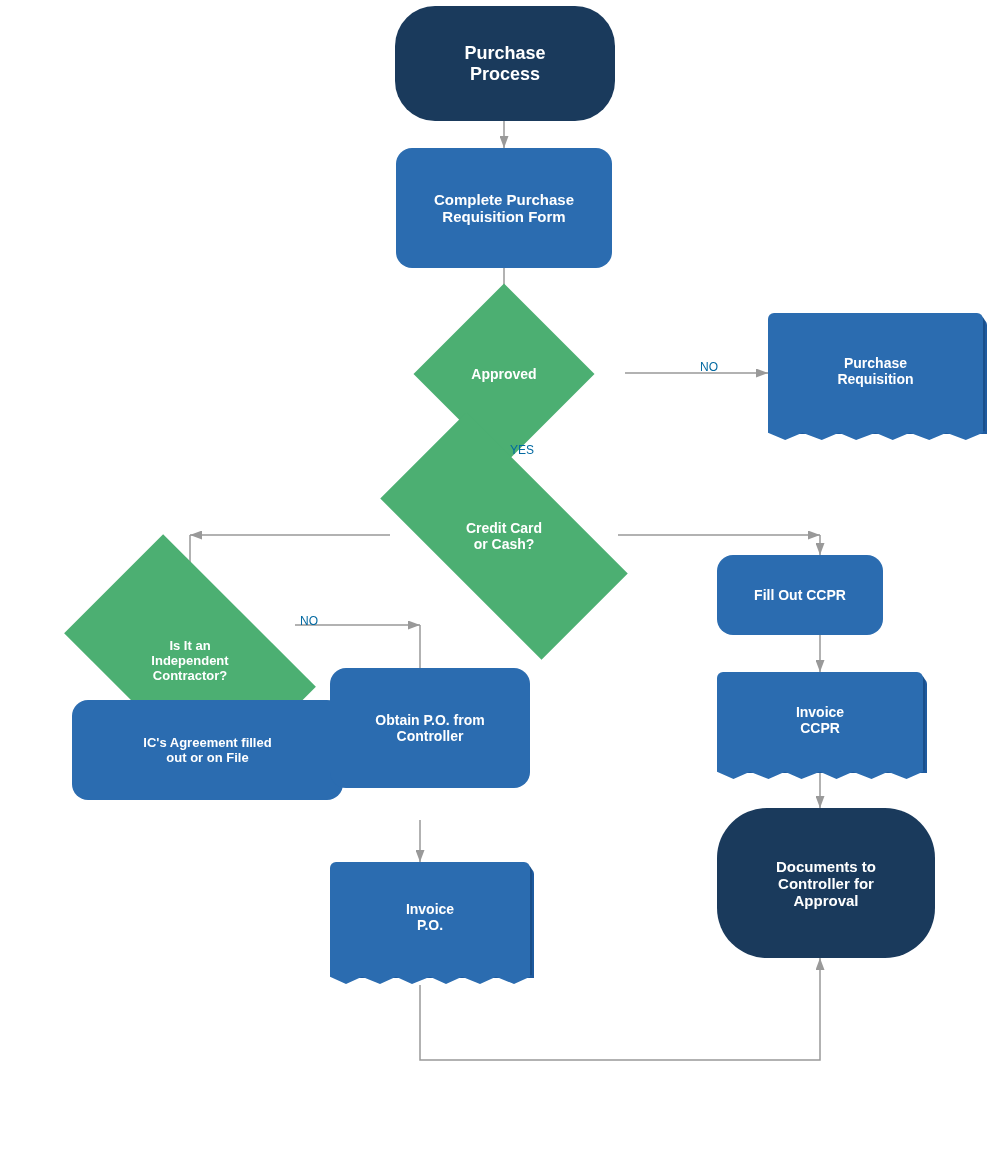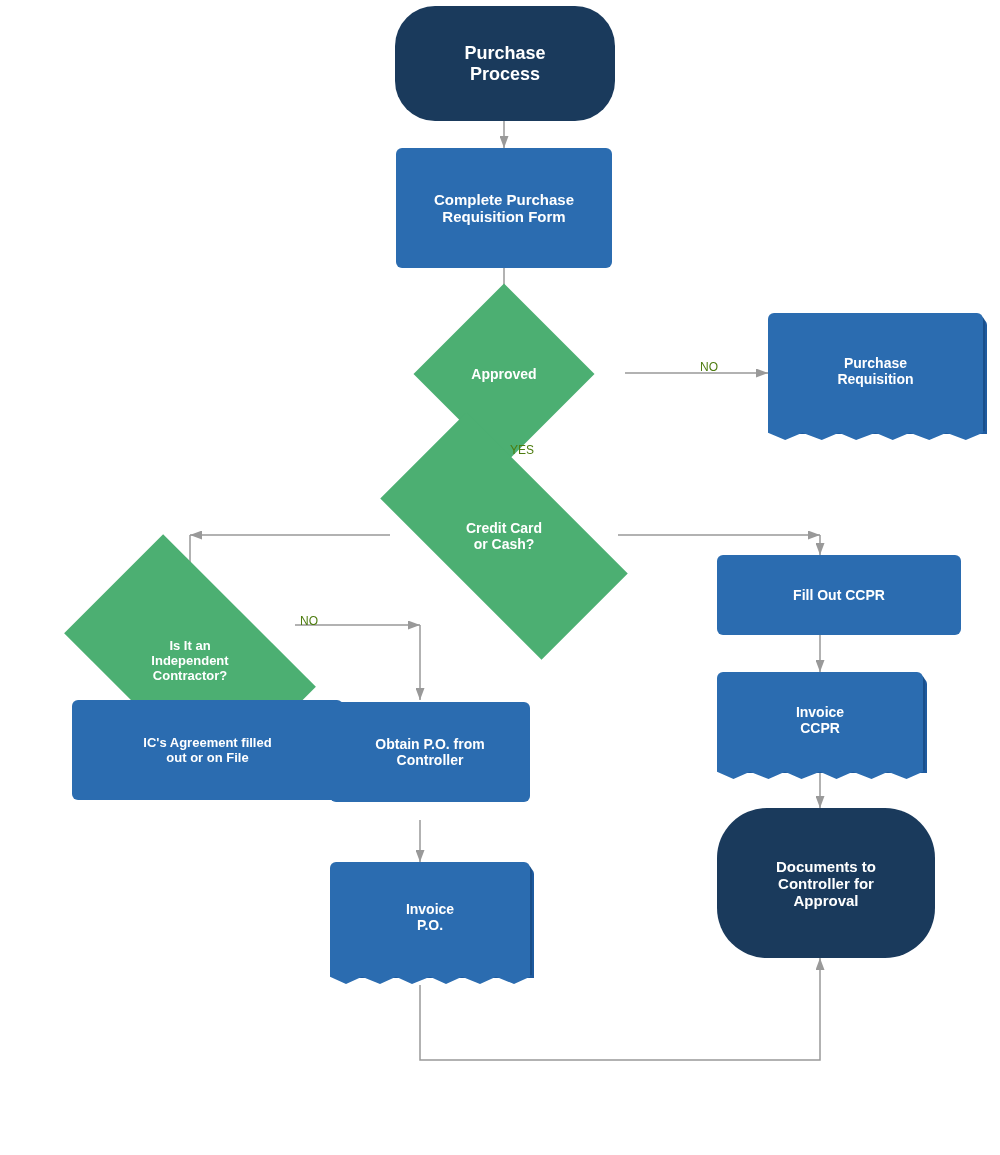--- a/index.html
+++ b/index.html
@@ -31,21 +31,21 @@
       color: #fff;
     }
 
     .node-pill {
       background: #1a3a5c;
       border-radius: 40px;
     }
 
     .node-rect {
       background: #2b6cb0;
-      border-radius: 6px;
+      border-radius: 16px;
     }
 
     .node-diamond {
       background: transparent;
       transform: rotate(45deg);
     }
     .node-diamond-inner {
       transform: rotate(-45deg);
       display: flex;
       align-items: center;
@@ -120,21 +120,21 @@
     .arrow-line {
       stroke: #999;
       stroke-width: 1.5;
       fill: none;
       marker-end: url(#arrowhead);
     }
 
     .label-text {
       position: absolute;
       font-size: 12px;
-      color: #4d7c0f;
+      color: #0369a1;
       font-weight: normal;
     }
   </style>
 </head>
 <body>
 
 <div class="flowchart">
 
   <svg class="arrows-svg">
     <defs>
@@ -207,34 +207,34 @@
   </div>
 
   <div class="label-text" style="left:135px; top:733px;">YES</div>
 
   <div class="label-text" style="left:300px; top:614px;">NO</div>
 
   <div class="node node-rect" style="left:72px; top:700px; width:271px; height:100px; font-size:13px;">
     <span>IC's Agreement filled<br>out or on File</span>
   </div>
 
-  <div class="node node-rect" style="left:330px; top:702px; width:200px; height:100px; font-size:14px;">
+  <div class="node node-rect" style="left:330px; top:668px; width:200px; height:120px; font-size:14px;">
     <span>Obtain P.O. from<br>Controller</span>
   </div>
 
   <div class="node-document-stack" style="position:absolute; left:330px; top:862px; width:200px; height:115px;">
     <div class="doc-back1" style="top:6px; left:4px; width:200px; height:110px;"></div>
     <div class="doc-back2" style="top:3px; left:2px; width:200px; height:110px;"></div>
     <div class="doc-front" style="width:200px; height:110px; padding:10px;">
       <span>Invoice<br>P.O.</span>
     </div>
     <div class="doc-wavy-bottom" style="top:110px; left:0; width:200px;"></div>
   </div>
 
-  <div class="node node-rect" style="left:717px; top:555px; width:244px; height:80px; font-size:14px;">
+  <div class="node node-rect" style="left:717px; top:555px; width:166px; height:80px; font-size:14px;">
     <span>Fill Out CCPR</span>
   </div>
 
   <div class="node-document-stack" style="position:absolute; left:717px; top:672px; width:206px; height:100px;">
     <div class="doc-back1" style="top:6px; left:4px; width:206px; height:95px;"></div>
     <div class="doc-back2" style="top:3px; left:2px; width:206px; height:95px;"></div>
     <div class="doc-front" style="width:206px; height:95px; padding:10px;">
       <span>Invoice<br>CCPR</span>
     </div>
     <div class="doc-wavy-bottom" style="top:95px; left:0; width:206px;"></div>

